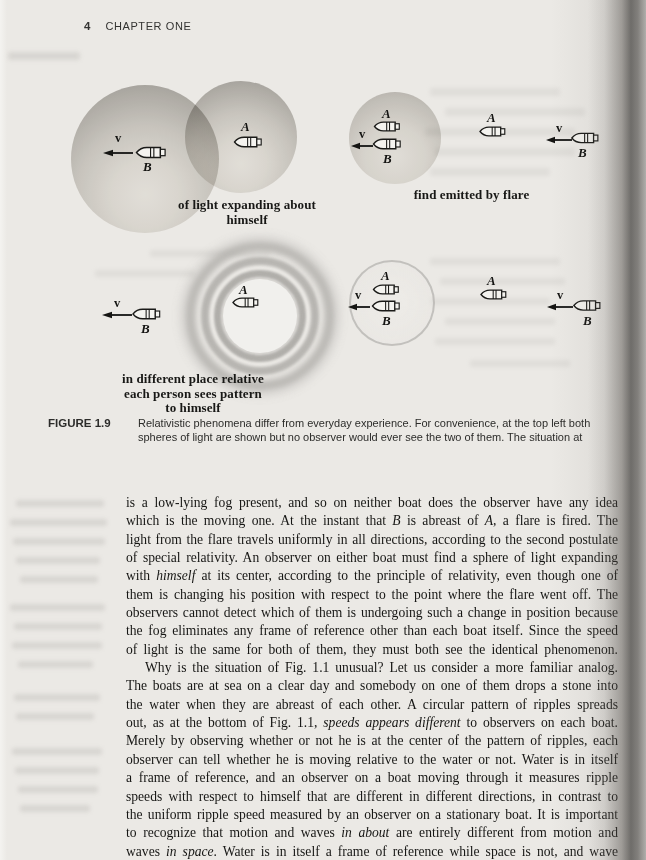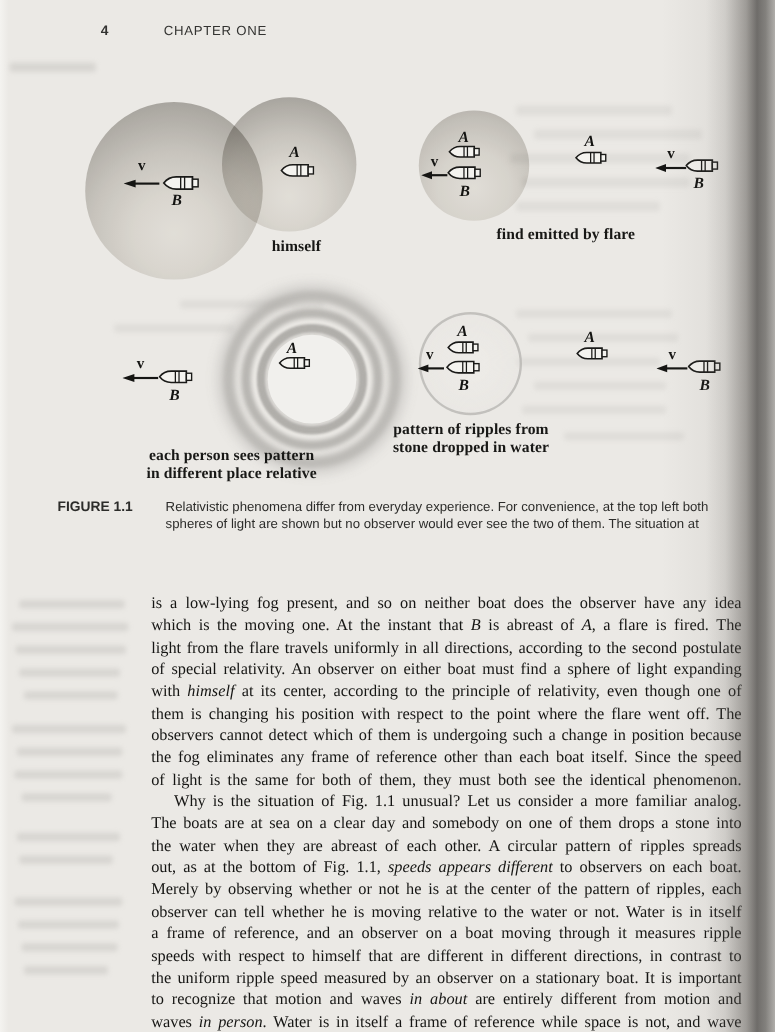--- a/index.html
+++ b/index.html
@@ -15,21 +15,21 @@
     background:linear-gradient(to right,rgba(120,116,112,0),rgba(120,116,112,.10) 55%,rgba(120,116,112,.16) 100%);}
   .binding{position:absolute;right:0;top:0;width:58px;height:100%;
     background:linear-gradient(to right,rgba(90,86,82,0) 0%,rgba(90,86,82,.12) 28%,rgba(66,62,58,.40) 58%,rgba(44,42,40,.62) 74%,rgba(58,56,53,.55) 86%,rgba(112,110,107,.38) 100%);}
   
   .ghost{position:absolute;background:#bdbbb7;opacity:.42;filter:blur(2.2px);border-radius:2px;}
   .ghost.f{opacity:.26;}
   
   .hdr{position:absolute;top:20px;left:84px;font-family:"Liberation Sans",sans-serif;
     font-size:11.5px;color:#333331;display:flex;gap:15px;align-items:baseline;}
   .hdr .num{font-weight:bold;}
-  .hdr .chap{letter-spacing:.6px;font-size:11px;margin-left:31px;}
+  .hdr .chap{letter-spacing:.6px;font-size:11px;}
   
   .sphere{position:absolute;border-radius:50%;mix-blend-mode:multiply;filter:blur(.5px);
     background:radial-gradient(circle at 50% 74%, #f4f3f0 0%, #eceae6 25%, #d8d6d2 52%, #bcbab6 78%, #a6a4a0 97%);}
   .sphere.light{background:radial-gradient(circle at 50% 70%, #f3f2ef 0%, #e9e7e3 38%, #d2d0cc 74%, #bbb9b5 96%);}
   
   .ring{position:absolute;border-radius:50%;box-sizing:border-box;}
   .ring.r1{border:9px solid #b0aeaa;filter:blur(2.4px);opacity:.78;
     box-shadow:0 0 9px 5px rgba(158,156,152,.45), inset 0 0 7px 2px rgba(158,156,152,.35);}
   .ring.r2{border:8px solid #adaba7;filter:blur(1.6px);opacity:.82;}
   .ring.r3{border:7px solid #a8a6a2;filter:blur(1.1px);opacity:.85;}
@@ -215,35 +215,33 @@
       <rect x="8" y="3.1" width="18" height="1.8" fill="#151513"></rect>
     </svg>
   <svg class="boat" style="left:573px;top:298px;" width="29" height="15" viewBox="0 0 34 16">
       <path d="M1,8 C4,4.2 8,2.6 12,2.6 L26.5,2.6 L26.5,13.4 L12,13.4 C8,13.4 4,11.8 1,8 Z" fill="#f4f3ef" stroke="#1a1a18" stroke-width="1.6"></path>
       <path d="M16,2.6 L16,13.4 M19.5,2.6 L19.5,13.4" stroke="#1a1a18" stroke-width="1.3" fill="none"></path>
       <rect x="26.5" y="4.6" width="5" height="6.8" fill="#f4f3ef" stroke="#1a1a18" stroke-width="1.4"></rect>
     </svg>
   <span class="ab" style="left:583px;top:315px;">B</span>
 
   <div class="figlabel" style="left:167px;top:198px;width:160px;">
+    <div>of light expanding about</div>
     <div>himself</div>
   </div>
   <div class="figlabel" style="left:404px;top:188px;width:135px;">
     <div>find emitted by flare</div>
   </div>
   <div class="figlabel" style="left:113px;top:372px;width:160px;">
+    <div>in different place relative</div>
     <div>each person sees pattern</div>
-    <div>in different place relative</div>
-  </div>
-  <div class="figlabel" style="left:325px;top:351px;width:135px;">
-    <div>pattern of ripples from</div>
-    <div>stone dropped in water</div>
-  </div>
-
-  <div class="caplabel">FIGURE 1.1</div>
+    <div>to himself</div>
+  </div>
+
+  <div class="caplabel">FIGURE 1.9</div>
   <div class="captext">
     <div>Relativistic phenomena differ from everyday experience. For convenience, at the top left both</div>
     <div>spheres of light are shown but no observer would ever see the two of them. The situation at</div>
   </div>
 
   <div class="body-text">
     <div class="bline">is a low-lying fog present, and so on neither boat does the observer have any idea</div>
     <div class="bline">which is the moving one. At the instant that <i>B</i> is abreast of <i>A</i>, a flare is fired. The</div>
     <div class="bline">light from the flare travels uniformly in all directions, according to the second postulate</div>
     <div class="bline">of special relativity. An observer on either boat must find a sphere of light expanding</div>
@@ -255,18 +253,18 @@
     <div class="bline indent">Why is the situation of Fig. 1.1 unusual? Let us consider a more familiar analog.</div>
     <div class="bline">The boats are at sea on a clear day and somebody on one of them drops a stone into</div>
     <div class="bline">the water when they are abreast of each other. A circular pattern of ripples spreads</div>
     <div class="bline">out, as at the bottom of Fig. 1.1, <i>speeds appears different</i> to observers on each boat.</div>
     <div class="bline">Merely by observing whether or not he is at the center of the pattern of ripples, each</div>
     <div class="bline">observer can tell whether he is moving relative to the water or not. Water is in itself</div>
     <div class="bline">a frame of reference, and an observer on a boat moving through it measures ripple</div>
     <div class="bline">speeds with respect to himself that are different in different directions, in contrast to</div>
     <div class="bline">the uniform ripple speed measured by an observer on a stationary boat. It is important</div>
     <div class="bline">to recognize that motion and waves <i>in about</i> are entirely different from motion and</div>
-    <div class="bline">waves <i>in person</i>. Water is in itself a frame of reference while space is not, and wave</div>
+    <div class="bline">waves <i>in space</i>. Water is in itself a frame of reference while space is not, and wave</div>
   </div>
 
   <div class="binding-soft"></div>
   <div class="binding"></div>
 </div>
 
 </body></html>

